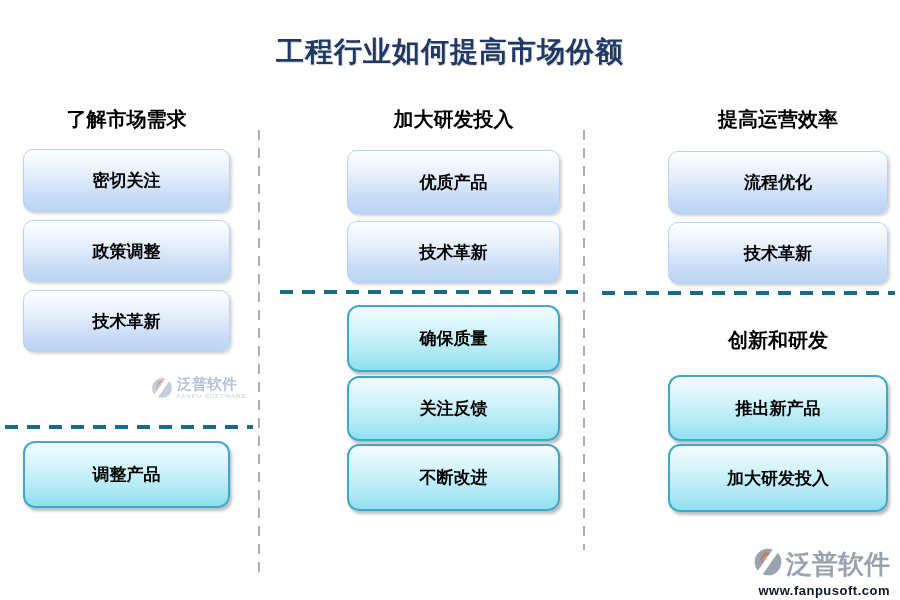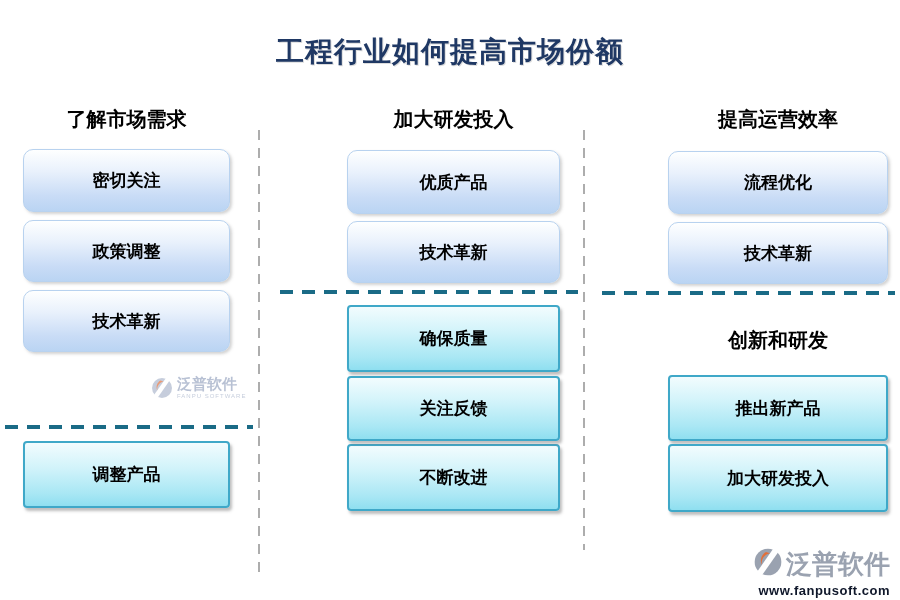--- a/index.html
+++ b/index.html
@@ -30,21 +30,21 @@
   }
   .box.blue{
     background:linear-gradient(180deg,#FEFFFF 0%,#E9F1FC 35%,#C9DCF6 75%,#BAD4F3 100%);
     border:1px solid #B8D2EF;
     border-radius:10px;
     box-shadow:2px 2px 3px rgba(130,130,130,0.35);
   }
   .box.cyan{
     background:linear-gradient(180deg,#F2FCFE 0%,#D1F3FA 40%,#A9E7F4 80%,#8FDFF0 100%);
     border:2px solid #3FA8C8;
-    border-radius:4px;
+    border-radius:12px;
     box-shadow:2px 3px 3px rgba(110,110,110,0.45);
   }
 
   .hdash{
     position:absolute;height:4px;
     background:repeating-linear-gradient(90deg,#1A6B86 0 13px,transparent 13px 22px);
   }
   .vdash{
     position:absolute;width:2px;
     background:repeating-linear-gradient(180deg,#ADADAD 0 10px,transparent 10px 18px);

